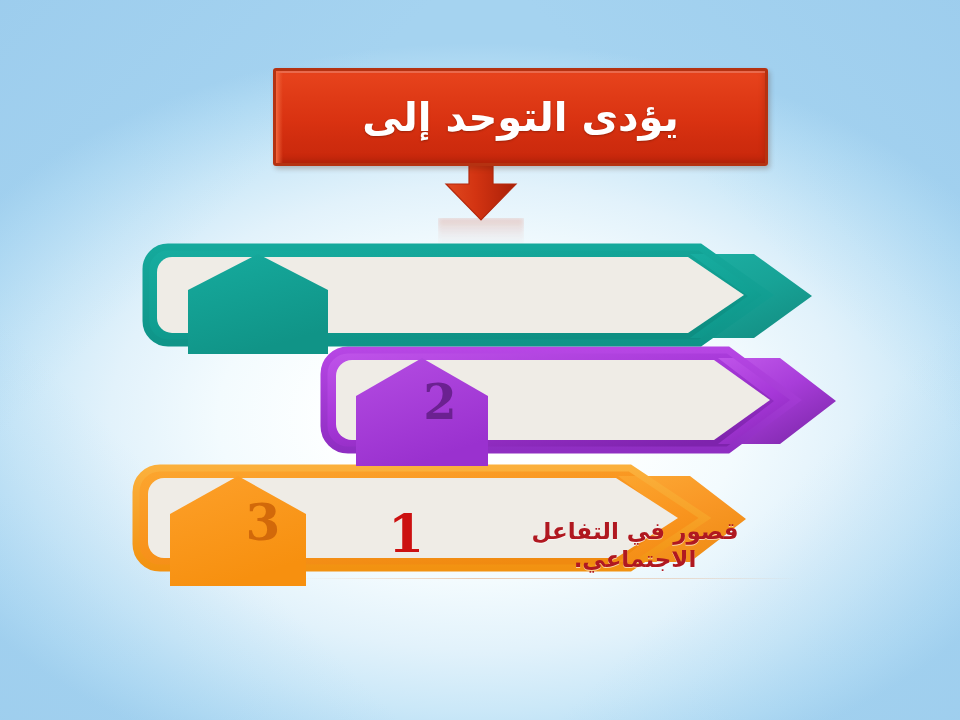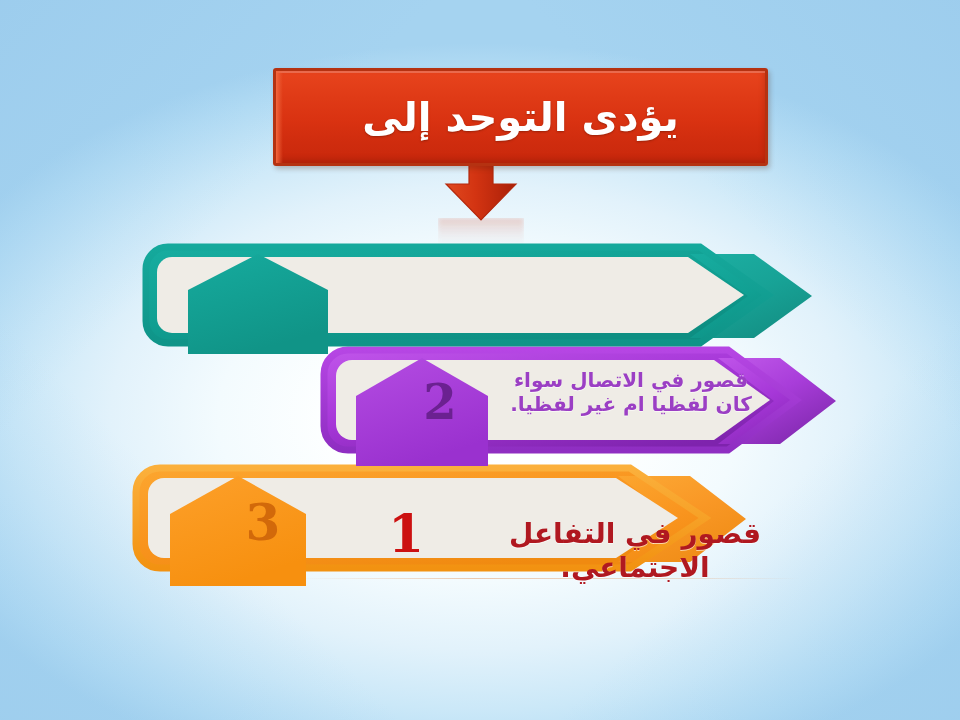--- a/index.html
+++ b/index.html
@@ -98,21 +98,21 @@
     font-family:"DejaVu Serif","Liberation Serif",serif;
     font-weight:bold;
     line-height:1;
     text-align:center;
   }
 
   
   #row1{ left:140px; top:242px; width:700px; height:112px; z-index:30; }
   #row1 .row-text{
     left:330px; top:275px; width:330px;
-    font-size:28px; color:#b01820;
+    font-size:23px; color:#b01820;
     text-shadow:0 1px 0 rgba(255,255,255,.6);
   }
   #row1-num{ left:196px; top:266px; width:140px; font-size:52px; color:#cc1111; }
 
   
   #row2{ left:318px; top:344px; width:548px; height:122px; z-index:20; }
   #row2 .row-text{
     left:168px; top:24px; width:290px;
     font-size:20px; color:#9b3fc4;
     text-shadow:0 1px 0 rgba(255,255,255,.6);
@@ -215,22 +215,20 @@
       <path d="M30,6 H410 L478,56 L410,106 H30 A24,24 0 0 1 6,82 V30 A24,24 0 0 1 30,6 Z" fill="url(#g2tip)"></path>
       <path d="M400,14 H462 L518,57 L462,100 H400 L456,57 Z" fill="url(#g2tip)" opacity="0.97"></path>
 
       <path d="M30,6 H410 L478,56 L410,106 H30 A24,24 0 0 1 6,82 V30 A24,24 0 0 1 30,6 Z" fill="none" stroke="url(#g2out)" stroke-width="7"></path>
 
       <path d="M34,16 H396 L452,56 L396,96 H34 A16,16 0 0 1 18,80 V32 A16,16 0 0 1 34,16 Z" fill="#efece6"></path>
 
       <path d="M38,122 V52 L104,14 L170,52 V122 Z" fill="url(#g2badge)"></path>
     </svg>
     <span class="badge-num" id="row2-num">2</span>
-    <span class="row-text">قصور في الاتصال سواء
-كان لفظيا ام غير لفظيا.</span>
   </div>
 
   <div class="row" id="row1">
     <svg width="700" height="112" viewBox="0 0 700 112">
       <defs>
         <linearGradient id="g1tip" x1="0" y1="0" x2="0.6" y2="1">
           <stop offset="0%" stop-color="#17ada0"></stop>
           <stop offset="55%" stop-color="#11a093"></stop>
           <stop offset="100%" stop-color="#0d8e82"></stop>
         </linearGradient>

